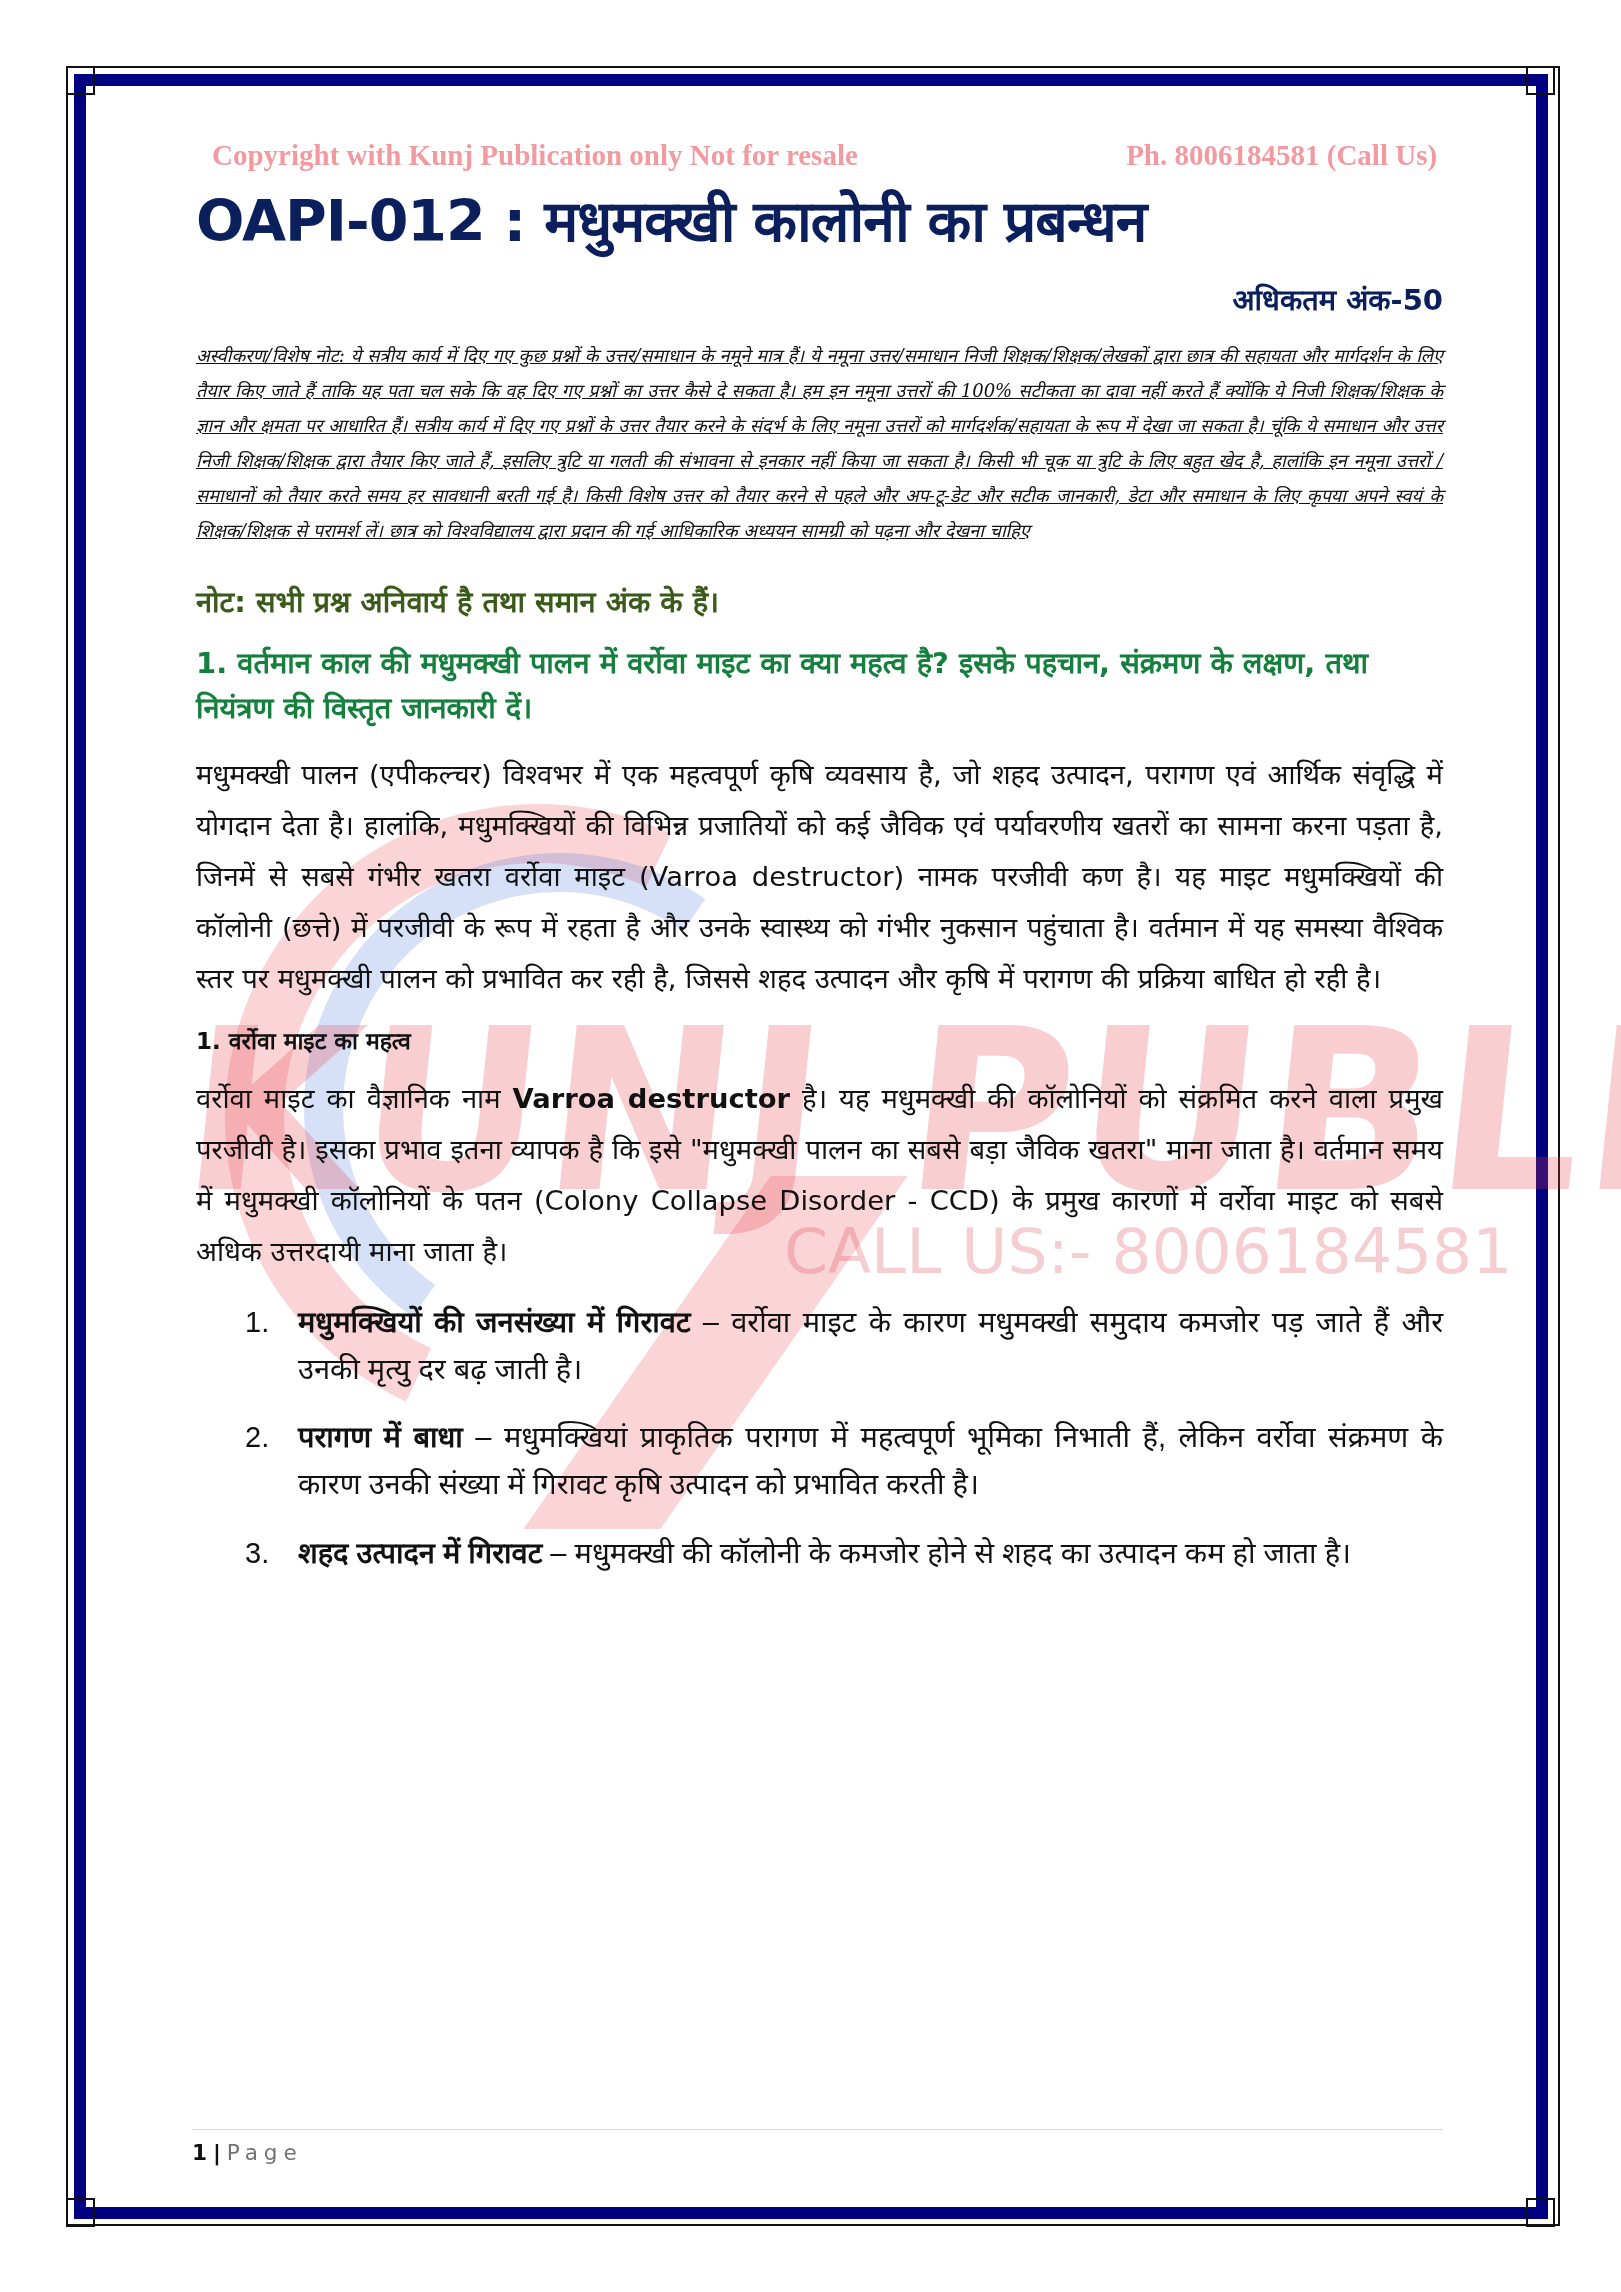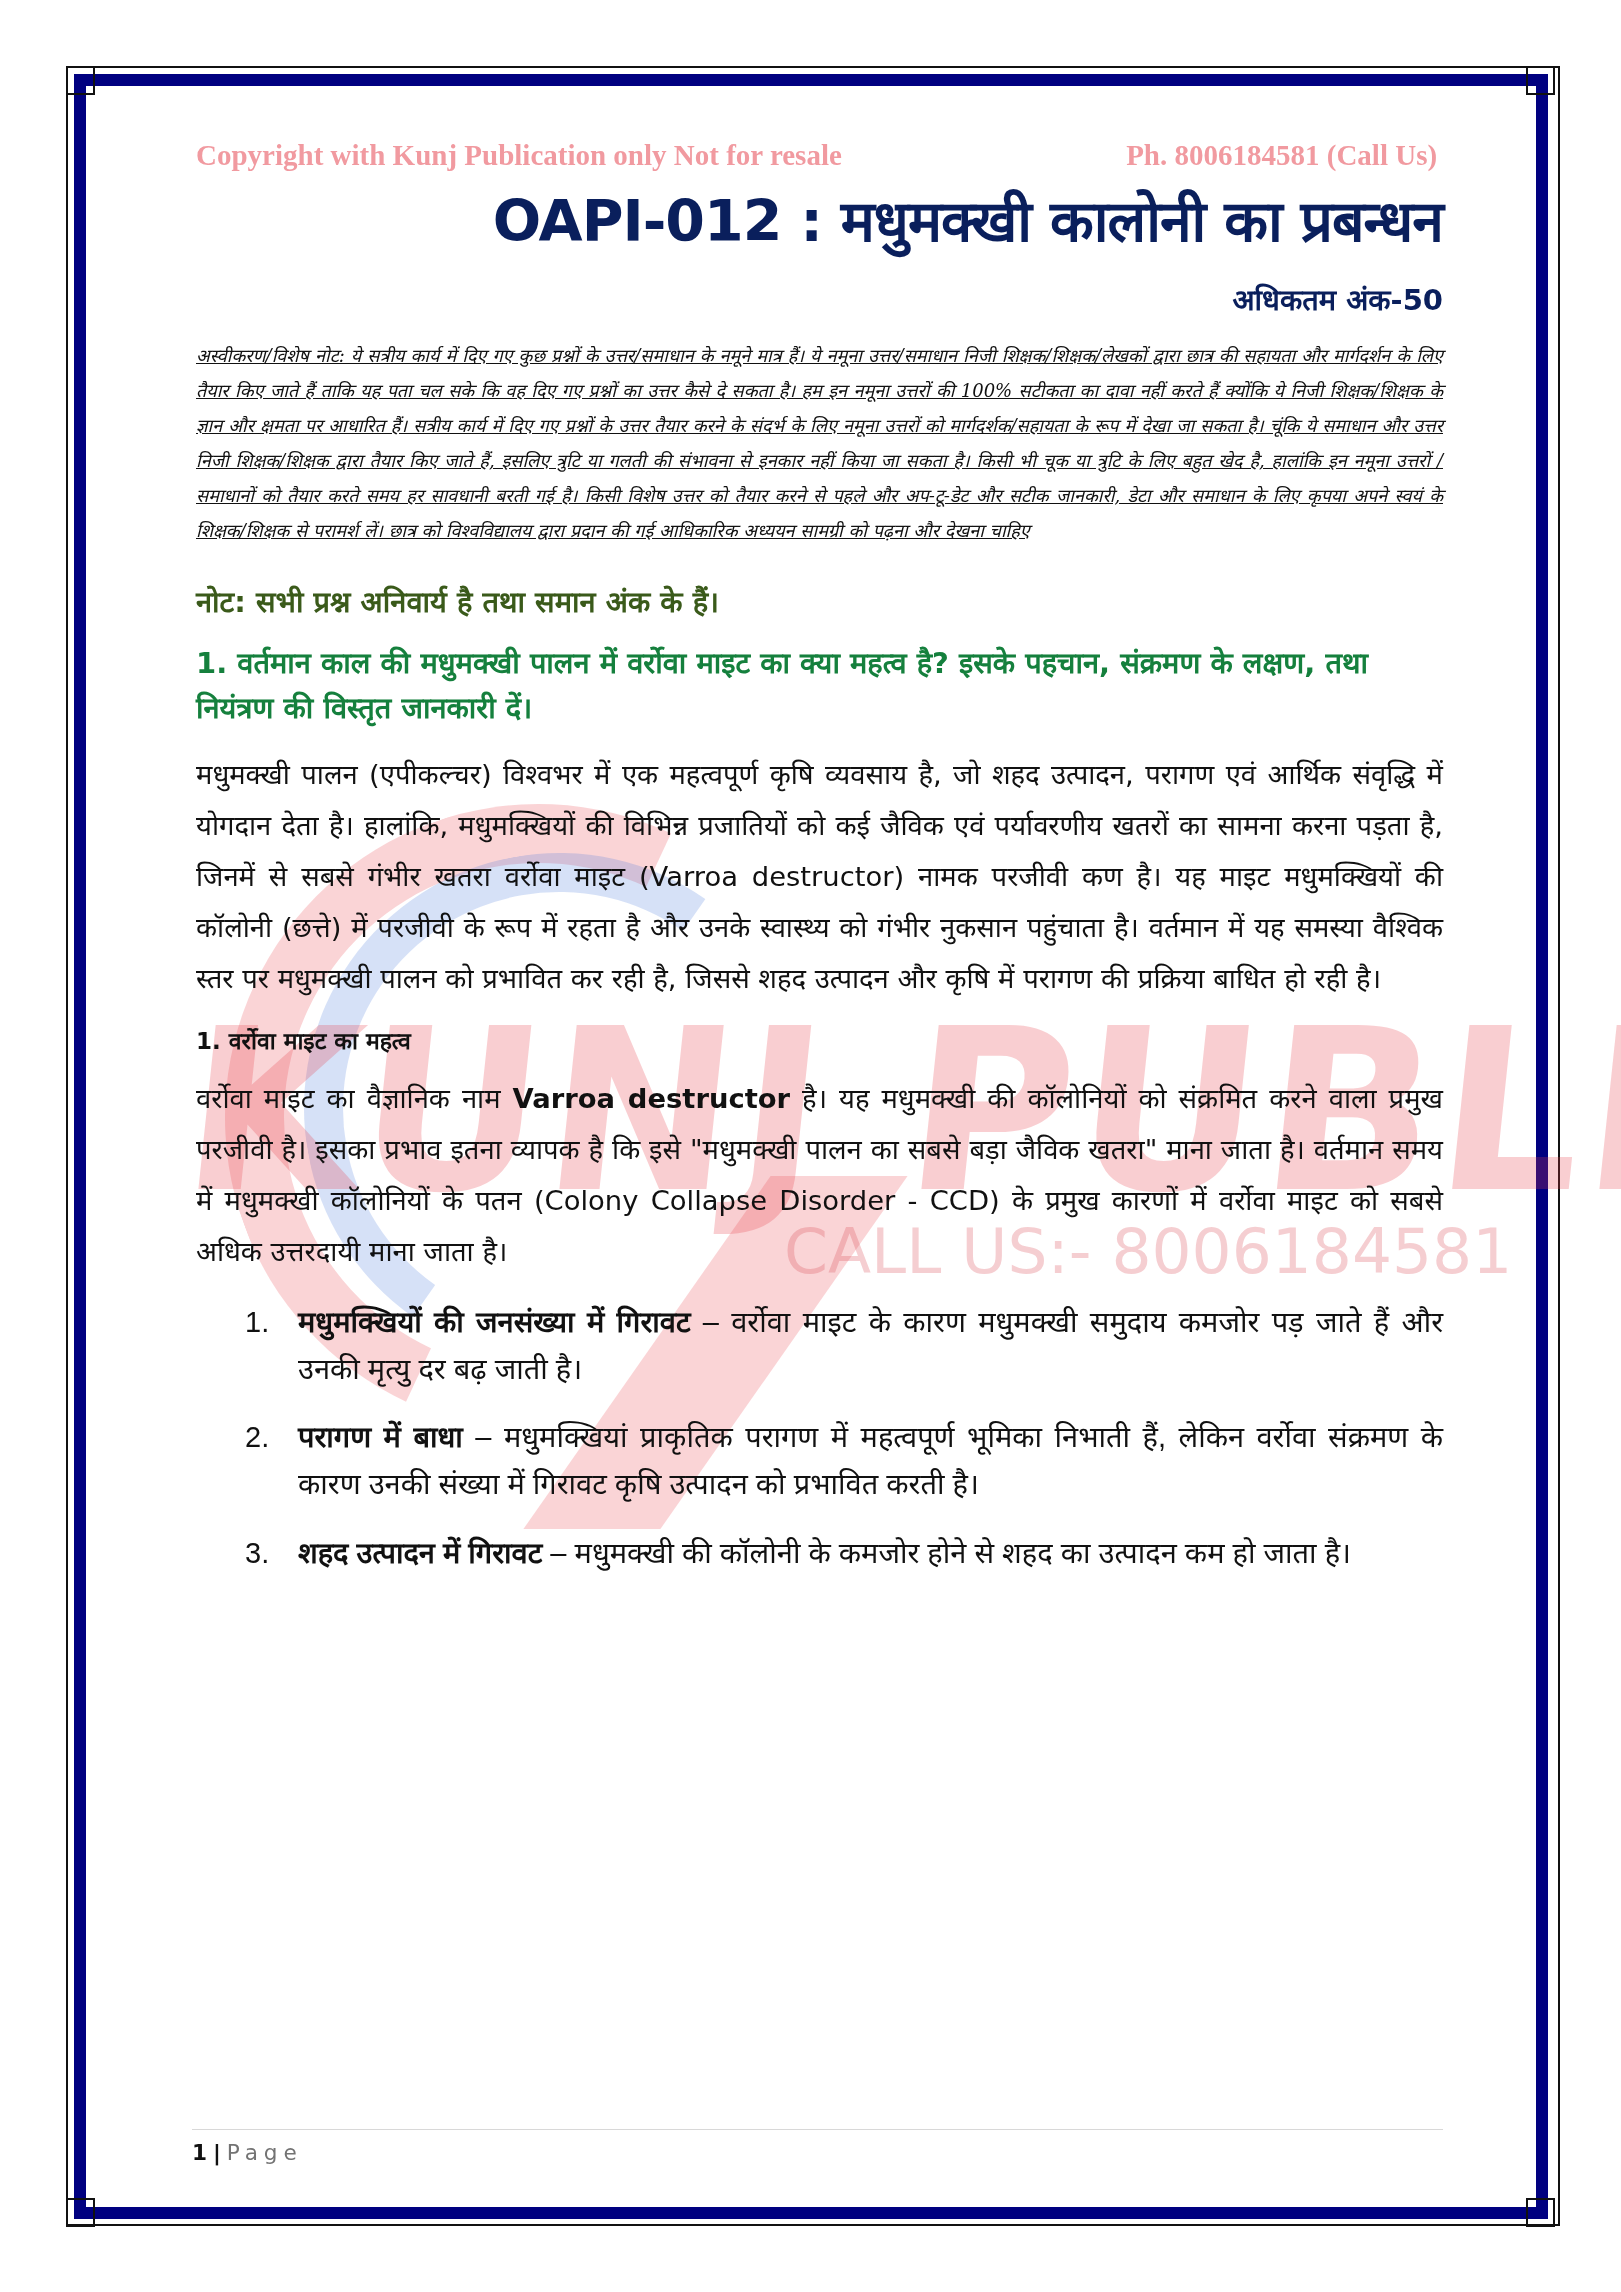--- a/index.html
+++ b/index.html
@@ -17,22 +17,22 @@
   
   .watermark { position: absolute; left: 186px; top: 686px; width: 1274px; height: 882px; pointer-events: none; z-index: 0; }
   .wm-arc-red { position: absolute; left: 39px; top: 118px; width: 627px; height: 627px; border-radius: 50%; border: 59px solid rgba(230,60,70,0.22); border-bottom-color: transparent; border-right-color: transparent; transform: rotate(-20deg); box-sizing: border-box; }
   .wm-arc-blue { position: absolute; left: 118px; top: 167px; width: 510px; height: 510px; border-radius: 50%; border: 39px solid rgba(70,120,220,0.22); border-bottom-color: transparent; border-right-color: transparent; transform: rotate(-10deg); box-sizing: border-box; }
   .wm-text { position: absolute; left: 0; top: 294px; width: 1274px; text-align: center; font-family: "DejaVu Sans", sans-serif; font-weight: bold; font-size: 225px; letter-spacing: 3.9px; color: rgba(230,60,70,0.25); transform: skewX(-6deg); white-space: nowrap; }
   .wm-call { position: absolute; left: 598px; top: 529px; font-family: "DejaVu Sans", sans-serif; font-size: 63px; color: rgba(220,80,90,0.28); white-space: nowrap; }
   .wm-slash { position: absolute; left: 461px; top: 490px; width: 137px; height: 353px; background: rgba(230,60,70,0.22); transform: skewX(-35deg); }
 
   .content { position: absolute; left: 196px; top: 127px; width: 1247px; z-index: 1; }
 
-  .copyright { font-family: "Liberation Serif", serif; font-weight: bold; font-size: 29px; color: #f19aa0; display: flex; justify-content: space-between; padding: 0 5.9px 0 0; margin-top: 11.8px; }
-  .title { text-align: right; font-family: "DejaVu Sans", sans-serif; font-weight: bold; font-size: 57px; color: #0a1f5c; margin-top: 7.8px; letter-spacing: -1px; }
+  .copyright { font-family: "Liberation Serif", serif; font-weight: bold; font-size: 29px; color: #f19aa0; display: flex; justify-content: space-between; padding: 0 5.9px 0 0; margin-top: 11.8px; margin-left: 16px; }
+  .title { text-align: left; font-family: "DejaVu Sans", sans-serif; font-weight: bold; font-size: 57px; color: #0a1f5c; margin-top: 7.8px; letter-spacing: -1px; }
   .max-marks { text-align: right; font-family: "DejaVu Sans", sans-serif; font-weight: bold; font-size: 29px; color: #0a1f5c; margin-top: 21.6px; }
 
   .disclaimer { font-family: "DejaVu Serif", serif; font-style: italic; font-size: 18px; line-height: 35px; color: #111; margin-top: 19.6px; text-align: justify; text-decoration: underline; }
 
   .note { font-family: "DejaVu Sans", sans-serif; font-weight: bold; font-size: 29px; color: #3a5a1a; margin-top: 33px; }
   .question { font-family: "DejaVu Sans", sans-serif; font-weight: bold; font-size: 29px; color: #15803d; line-height: 45px; margin-top: 21.6px; }
 
   .para { font-family: "DejaVu Sans", sans-serif; font-size: 27.4px; line-height: 51px; text-align: justify; margin-top: 17.6px; }
   .section-h { font-family: "DejaVu Sans", sans-serif; font-weight: bold; font-size: 23px; margin-top: 19.6px; }
   .para b { font-weight: bold; }

